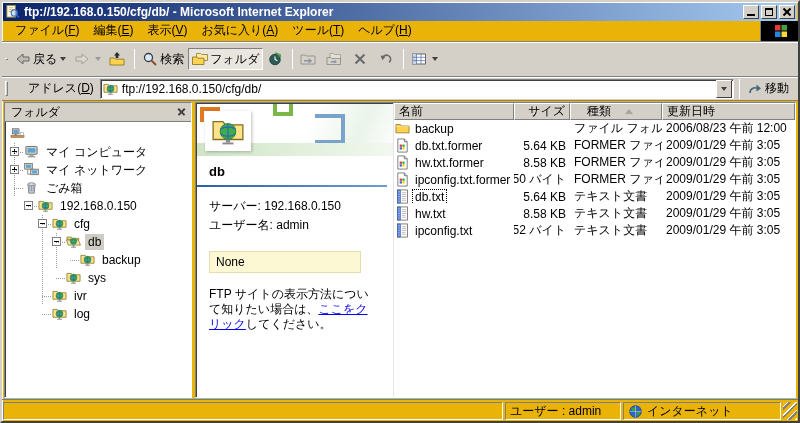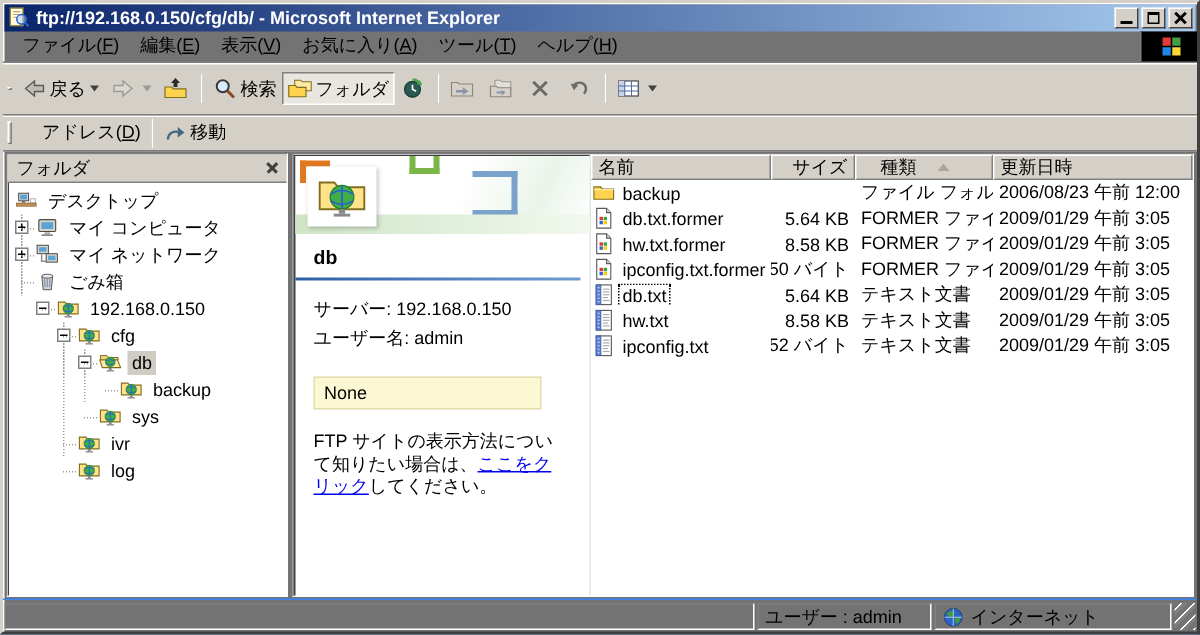--- a/index.html
+++ b/index.html
@@ -1,17 +1,17 @@
 <!DOCTYPE html>
 <html><head>
 <meta charset="utf-8">
 <style>
   html,body{margin:0;padding:0;background:#3a6ea5;}
   *{box-sizing:border-box;font-family:"Liberation Sans",sans-serif;}
-  #window{width:800px;height:423px;background:#737373;position:relative;
+  #window{width:800px;height:423px;background:#eab308;position:relative;
     border:2px solid;border-color:#d4d0c8 #404040 #404040 #d4d0c8;
     box-shadow:inset 1px 1px 0 #fff;display:flex;flex-direction:column;}
   
   #titlebar{height:18px;margin:1px 1px 0 1px;background:linear-gradient(to right,#0a246a,#a6caf0);
     display:flex;align-items:center;padding:0 2px;color:#fff;font-size:12px;font-weight:bold;}
   #titlebar .ticon{margin-right:3px;}
   #title-text{flex:1;white-space:nowrap;overflow:hidden;}
   .caption-btn{width:16px;height:14px;background:#d4d0c8;border:1px solid;
     border-color:#fff #404040 #404040 #fff;margin-left:2px;position:relative;flex:none;}
   .caption-btn .min{position:absolute;left:3px;bottom:2px;width:8px;height:2px;background:#000;}
@@ -256,20 +256,35 @@
             <path d="M1.5 6.3 H14.5 M1.5 9.6 H14.5 M5.5 3 V13 M10 3 V13" stroke="#4a6aaa" stroke-width="0.7"></path>
           </svg>
         </span>
         <span class="drop"></span>
     </div>
   </div>
 
   <div id="addressbar" class="bar">
     <div class="grip"></div>
     <span style="padding:0 4px;margin-left:13px;"><span>アドレス(</span><u>D</u><span>)</span></span>
+    <div id="address-field">
+      <span class="ticon">
+          <svg width="15" height="15" viewBox="0 0 16 16">
+            <path d="M1 3.6 h4.6 l1.2 1.5 H15 V12 H1 Z" fill="#ffe28a" stroke="#806f1f" stroke-width="0.8"></path>
+            <circle cx="8" cy="8.2" r="3.7" fill="#3fae49" stroke="#1e7f2a" stroke-width="0.5"></circle>
+            <path d="M4.5 7.2 Q8 5 11.5 7.2 M4.5 9.4 Q8 11.6 11.5 9.4 M8 4.6 V11.8" stroke="#2b62c9" stroke-width="0.7" fill="none"></path>
+            <rect x="7" y="12" width="2" height="1.6" fill="#8a8a8a"></rect>
+            <rect x="5.4" y="13.6" width="5.2" height="1" fill="#8a8a8a"></rect>
+          </svg>
+        </span>
+      <span id="address-text">ftp://192.168.0.150/cfg/db/</span>
+      <div id="combo-drop">
+          <span class="drop" style="margin:0;"></span>
+        </div>
+    </div>
     <div class="tsep"></div>
     <div id="go-button" class="tbtn">
       <span class="ticon">
           <svg width="16" height="16" viewBox="0 0 16 16">
             <path d="M3 12 C3 7.5 7 6 10.5 7.2" fill="none" stroke="#44697d" stroke-width="1.6"></path>
             <path d="M9.5 3.6 L14 7.4 L9.5 10.6 Z" fill="#44697d"></path>
           </svg>
         </span>
       <span>移動</span>
     </div>
@@ -289,21 +304,20 @@
           <div class="trow">
             <span class="ticon">
               <svg width="15" height="15" viewBox="0 0 16 16">
                 <rect x="1" y="10" width="14" height="2.2" fill="#c89050" stroke="#7a5a28" stroke-width="0.5"></rect>
                 <rect x="2.6" y="3" width="7" height="5.4" fill="#d8d4c8" stroke="#4a4a4a" stroke-width="0.7"></rect>
                 <rect x="3.7" y="4" width="4.8" height="3.4" fill="#5aa3d6"></rect>
                 <rect x="5" y="8.6" width="2.2" height="1.2" fill="#6a6a6a"></rect>
                 <rect x="10.8" y="7" width="3.6" height="2.8" fill="#fff" stroke="#8a8a8a" stroke-width="0.5"></rect>
               </svg>
             </span>
-            <span class="tlabel">デスクトップ</span>
           </div>
           <div class="trow">
             <div class="cell vline stub">
               <div class="expander plus">
                 <i class="h"></i>
                 <i class="v"></i>
               </div>
             </div>
             <span class="ticon">
               <svg width="15" height="15" viewBox="0 0 16 16">

